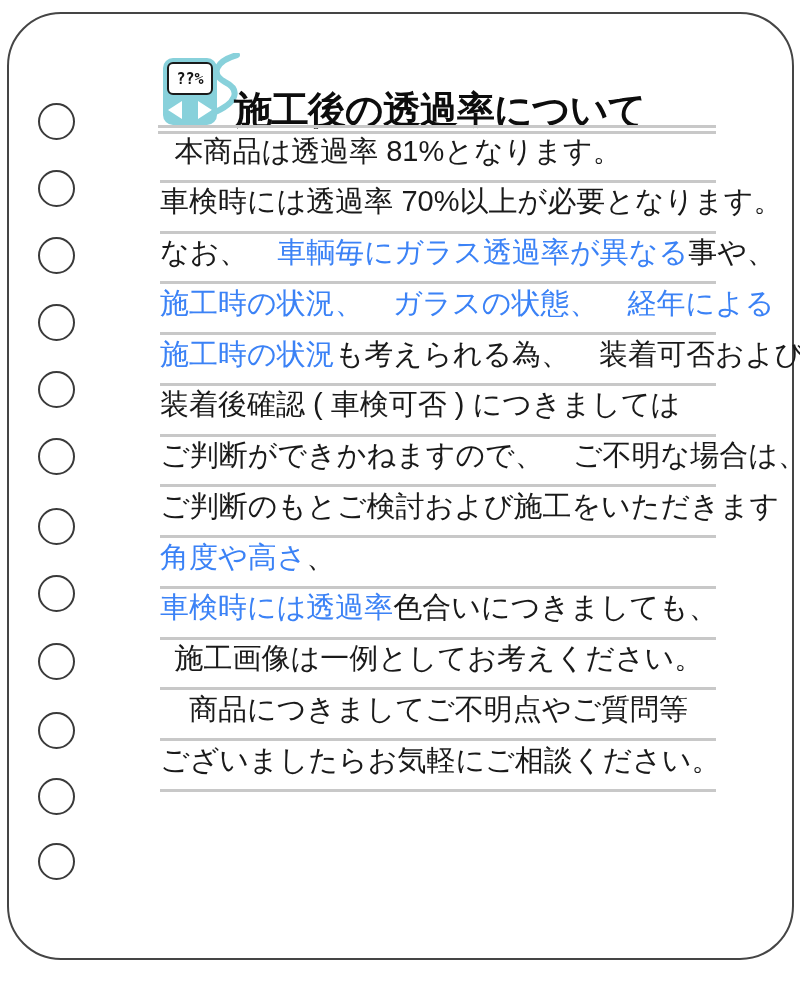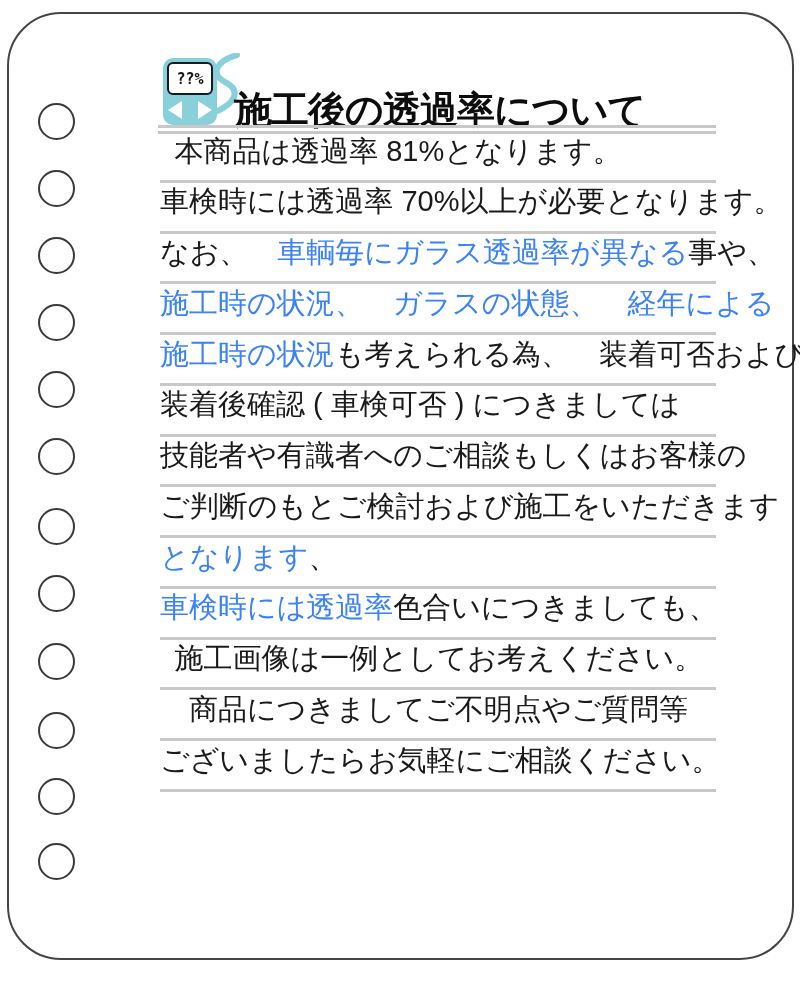--- a/index.html
+++ b/index.html
@@ -101,27 +101,27 @@
     <span class="pink">施工時の状況、　ガラスの状態、　経年による</span>
   </div>
   <div class="row">
     <span class="pink">施工時の状況</span>
       <span class="black">も考えられる為、　装着可否および</span>
   </div>
   <div class="row">
     <span class="black">装着後確認 ( 車検可否 ) につきましては</span>
   </div>
   <div class="row">
-    <span class="black">技能者や有識者へのご相談もしくはお客様の</span>
+    <span class="black">ご判断ができかねますので、　ご不明な場合は、</span>
   </div>
   <div class="row">
     <span class="black">ご判断のもとご検討および施工をいただきます</span>
   </div>
   <div class="row">
-      <span class="pink">となります</span>
+      <span class="pink">角度や高さ</span>
       <span class="black">、</span>
   </div>
   <div class="row">
     <span class="pink">車検時には透過率</span>
       <span class="black">色合いにつきましても、</span>
   </div>
   <div class="row">
     <span class="black"> 施工画像は一例としてお考えください。</span>
   </div>
   <div class="row">

